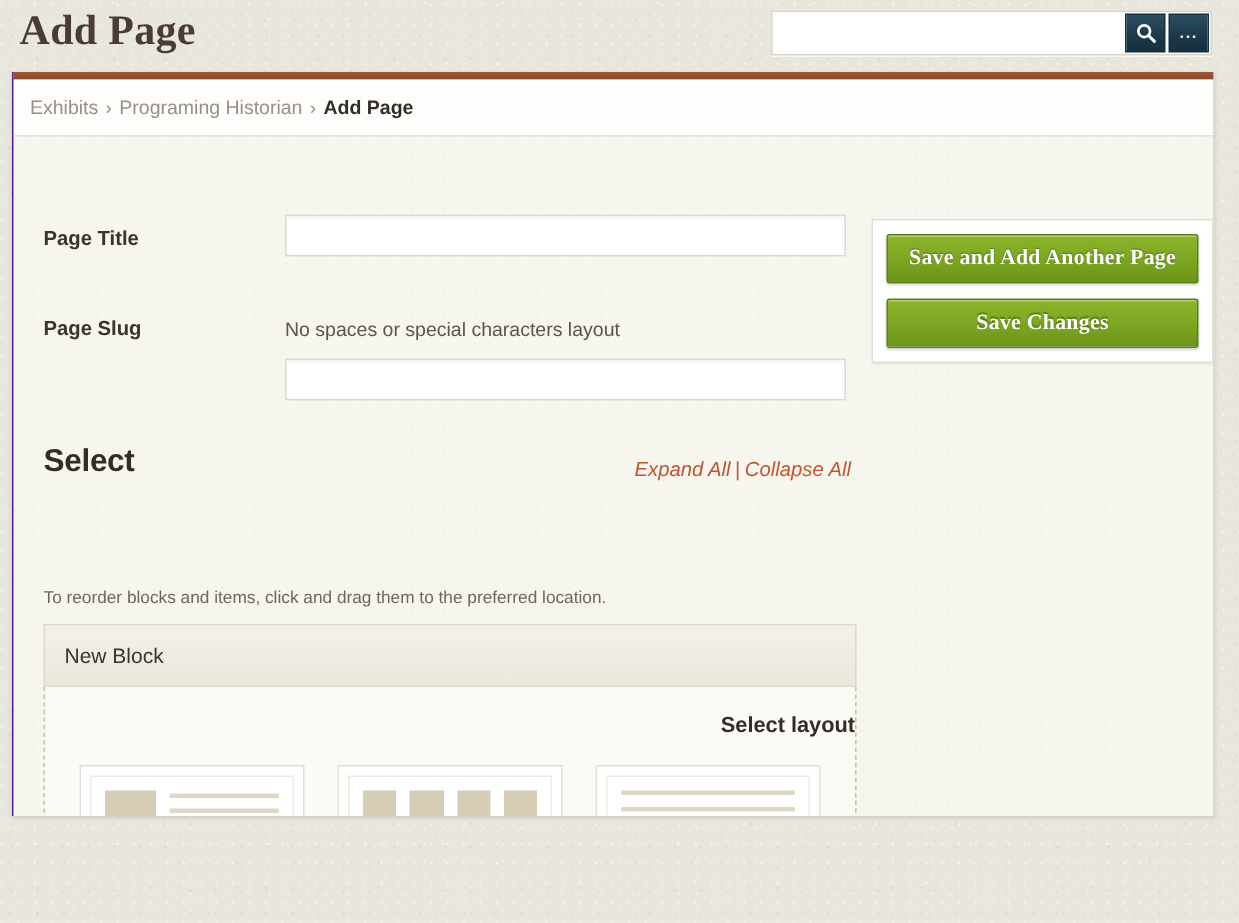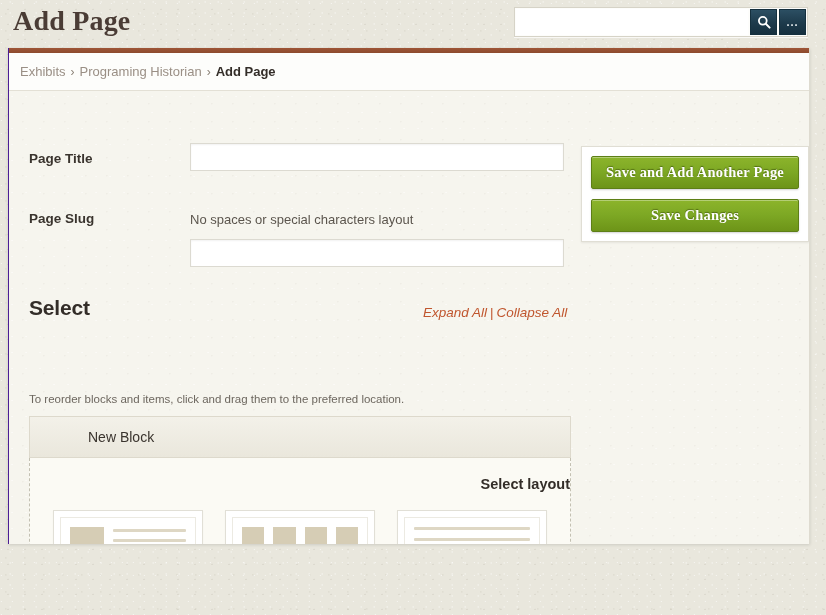--- a/index.html
+++ b/index.html
@@ -225,21 +225,21 @@
   .block-header {
     height: 42px;
     background: linear-gradient(180deg, #f3f1e9 0%, #eae7dc 100%);
     border: 1px solid #ddd9cc;
     display: flex;
     align-items: center;
     padding-left: 13px;
     box-sizing: border-box;
     cursor: move;
   }
-  .block-title { font-size: 14px; color: #3a342e; margin-left: 45px; }
+  .block-title { font-size: 14px; color: #3a342e; }
   .block-body {
     border: 1px dashed #c3c0b2;
     border-top: none;
     background: #fbfaf4;
     height: 215px;
     box-sizing: border-box;
     padding-top: 18px;
   }
   .select-layout-title {
     text-align: right;

